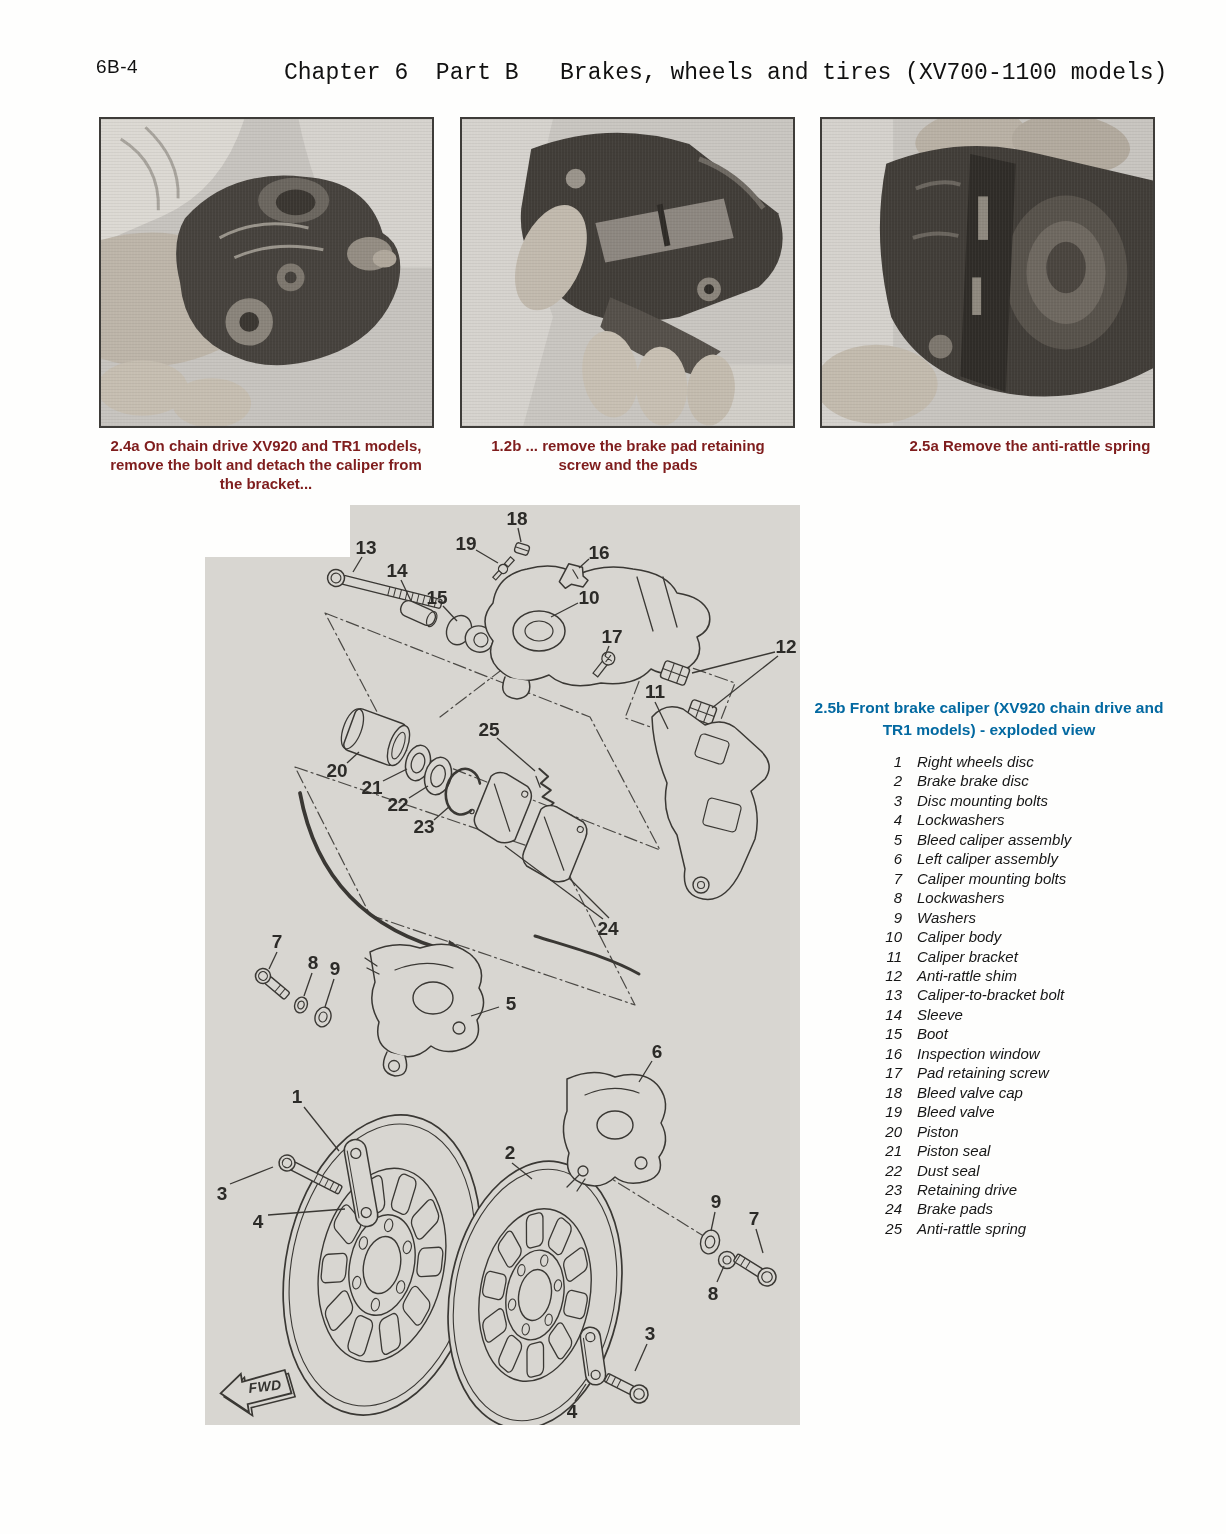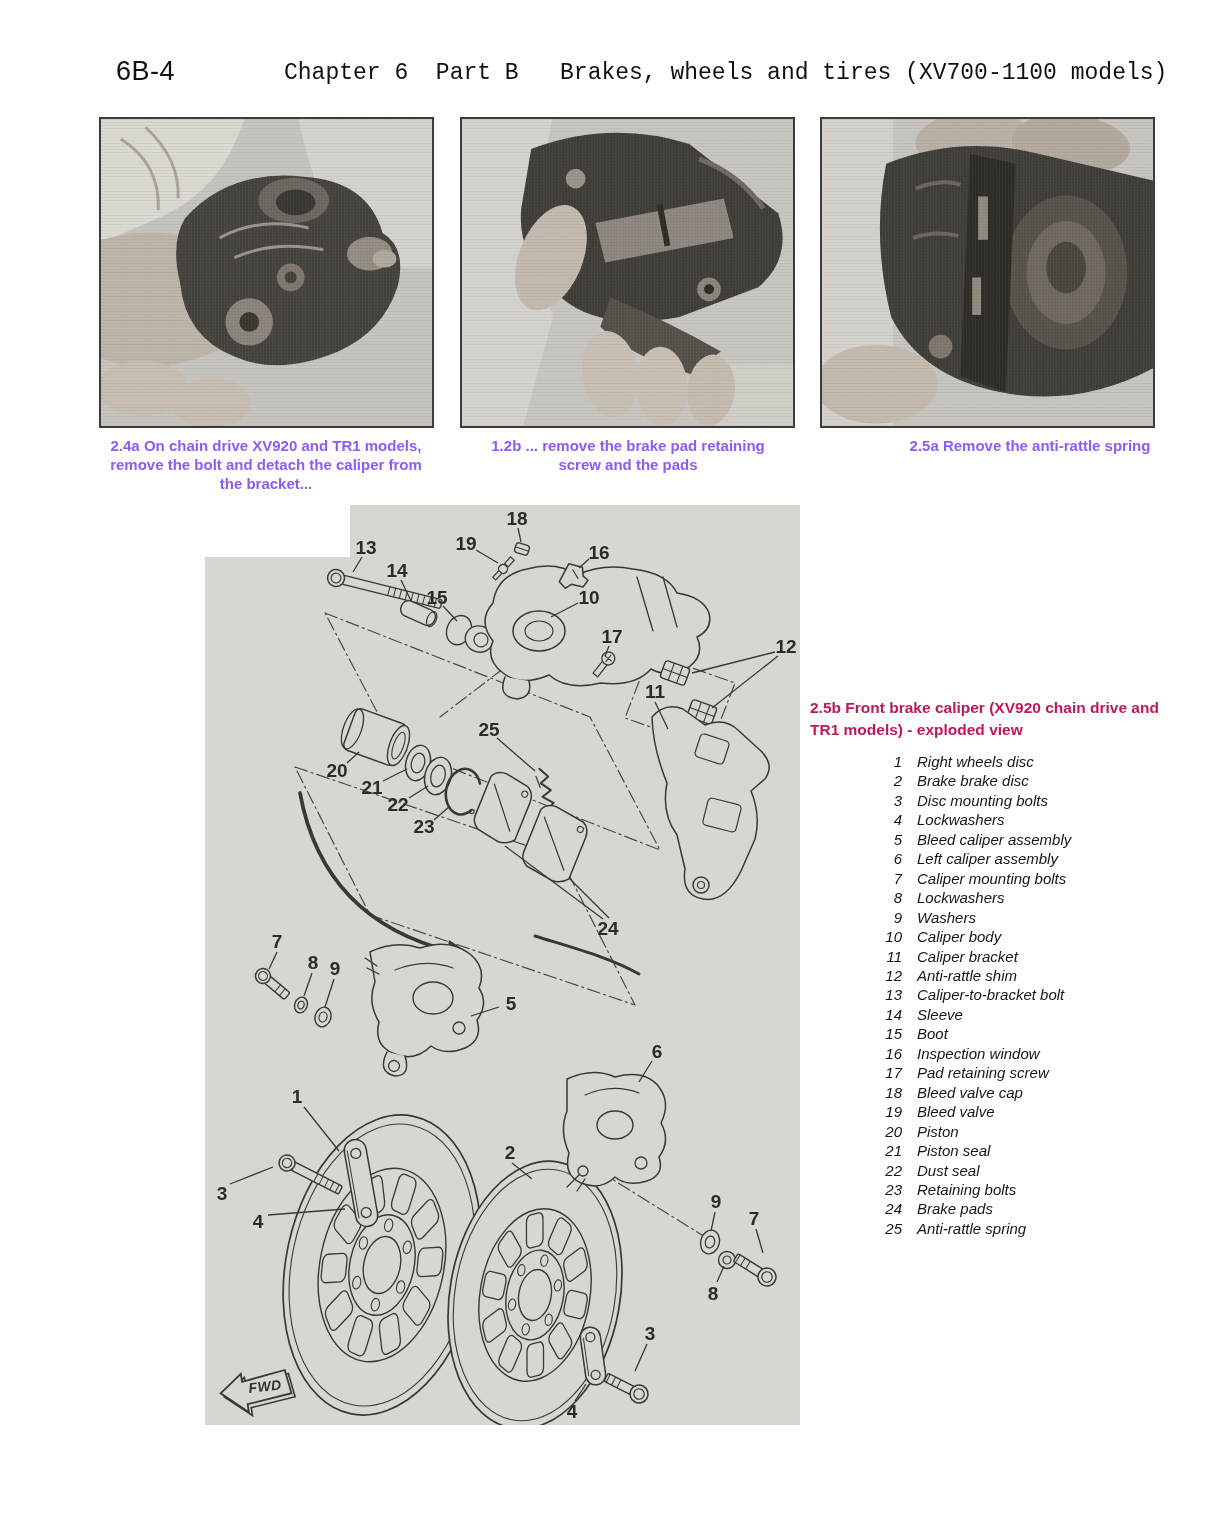--- a/index.html
+++ b/index.html
@@ -1,46 +1,46 @@
 <!DOCTYPE html>
 <html><head>
 <meta charset="utf-8">
 <style>
   html,body{margin:0;padding:0;}
   body{
     width:1226px;height:1534px;position:relative;background:#fefefd;
     font-family:"Liberation Sans",sans-serif;color:#111;overflow:hidden;
   }
   .abs{position:absolute;}
-  #page-num{left:116px;top:56px;font-size:27px;letter-spacing:.5px;}
+  #page-num{left:96px;top:56px;font-size:19px;letter-spacing:.5px;}
   #chapter-title{left:284px;top:60px;font-size:23px;white-space:pre;font-family:Liberation Mono, monospace;}
   .photo{
     width:335px;height:311px;top:117px;border:2px solid #3e3c39;box-sizing:border-box;
     background:#c8c5c0;overflow:hidden;
   }
   .photo svg{display:block;}
   .photo::after{
     content:"";position:absolute;inset:0;
     background:repeating-linear-gradient(0deg,rgba(20,18,15,.05) 0 1px,transparent 1px 3px),
                repeating-linear-gradient(90deg,rgba(255,255,255,.04) 0 1px,transparent 1px 3px);
     pointer-events:none;
   }
   #photo-1{left:99px;} #photo-2{left:460px;} #photo-3{left:820px;}
   .caption{
-    top:436px;font-size:15px;font-weight:bold;line-height:1.28;text-align:center;color:#8b5cf6;
+    top:436px;font-size:15px;font-weight:bold;line-height:1.28;text-align:center;color:#7f1d1d;
   }
   #caption-1{left:110px;width:312px;}
   #caption-2{left:468px;width:320px;}
   #caption-3{left:864px;width:332px;text-align:center;}
   #diagram{left:205px;top:505px;}
   #diagram text{font-family:"Liberation Sans",sans-serif;font-size:19px;font-weight:600;fill:#2c2b28;}
   #diagram text.fwd{font-size:14px;font-style:italic;font-weight:bold;fill:#33322f;letter-spacing:.5px;}
   #figure-caption{
     left:810px;top:697px;width:358px;font-size:15.5px;font-weight:bold;
-    line-height:1.42;color:#be185d;
+    line-height:1.42;text-align:center;color:#0369a1;
   }
   #parts-list{left:866px;top:752px;font-size:15px;font-style:italic;color:#161616;}
   .part-row{display:flex;line-height:19.45px;white-space:nowrap;}
   .pn{width:36px;text-align:right;margin-right:15px;}
 </style>
 </head>
 <body>
 
 <div class="abs" id="page-num">6B-4</div>
 <div class="abs" id="chapter-title">Chapter 6  Part B   Brakes, wheels and tires (XV700-1100 models)</div>
@@ -503,21 +503,21 @@
     <div class="part-row">
       <span class="pn">21</span>
       <span class="pname">Piston seal</span>
     </div>
     <div class="part-row">
       <span class="pn">22</span>
       <span class="pname">Dust seal</span>
     </div>
     <div class="part-row">
       <span class="pn">23</span>
-      <span class="pname">Retaining bolts</span>
+      <span class="pname">Retaining drive</span>
     </div>
     <div class="part-row">
       <span class="pn">24</span>
       <span class="pname">Brake pads</span>
     </div>
     <div class="part-row">
       <span class="pn">25</span>
       <span class="pname">Anti-rattle spring</span>
     </div>
   </div>

